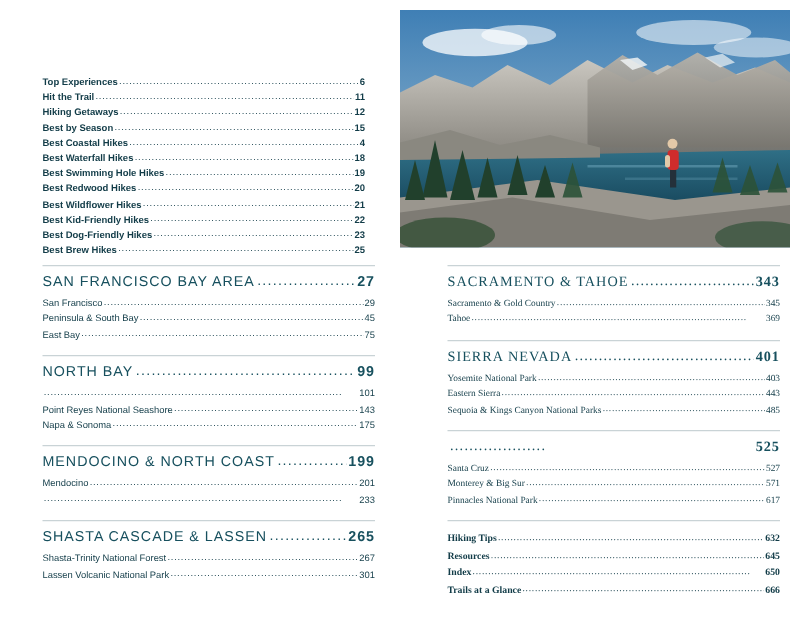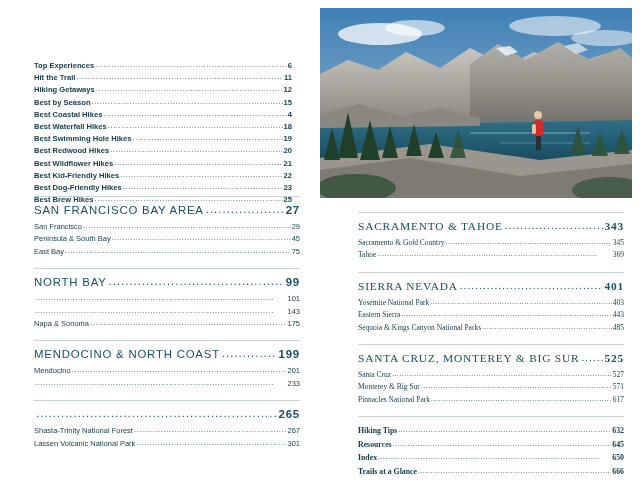--- a/index.html
+++ b/index.html
@@ -59,21 +59,21 @@
     transform: translateY(-1px);
   }
   .row .pg { white-space: nowrap; }
   .row.bold .label, .row.bold .pg { font-weight: bold; }
 
   
   .col {
     position: absolute;
     width: 266px;
   }
-  .col.left { left: 34px; top: 196px; }
+  .col.left { left: 34px; top: 212px; }
   .col.right { left: 358px; top: 212px; font-family: Liberation Serif, serif; }
 
   .section { margin-bottom: 10px; }
   .rule {
     height: 1px;
     background: #c9d3d6;
     margin-bottom: 7px;
   }
   .sec-head {
     display: flex;
@@ -287,20 +287,21 @@
       <div class="sec-head">
         <span class="label">NORTH BAY</span>
         <span class="dots">...........................................................</span>
         <span class="pg">99</span>
       </div>
       <div class="sub">
         <span class="dots">.........................................................................................</span>
         <span class="pg">101</span>
       </div>
       <div class="sub">
+        <span class="label">Point Reyes National Seashore</span>
         <span class="dots">.........................................................................................</span>
         <span class="pg">143</span>
       </div>
       <div class="sub">
         <span class="label">Napa &amp; Sonoma</span>
         <span class="dots">.........................................................................................</span>
         <span class="pg">175</span>
       </div>
     </div>
 
@@ -318,20 +319,21 @@
       </div>
       <div class="sub">
         <span class="dots">.........................................................................................</span>
         <span class="pg">233</span>
       </div>
     </div>
 
     <div class="section">
       <div class="rule"></div>
       <div class="sec-head">
+        <span class="label">SHASTA CASCADE &amp; LASSEN</span>
         <span class="dots">...........................................................</span>
         <span class="pg">265</span>
       </div>
       <div class="sub">
         <span class="label">Shasta-Trinity National Forest</span>
         <span class="dots">.........................................................................................</span>
         <span class="pg">267</span>
       </div>
       <div class="sub">
         <span class="label">Lassen Volcanic National Park</span>
@@ -383,21 +385,20 @@
       <div class="sub">
         <span class="label">Sequoia &amp; Kings Canyon National Parks</span>
         <span class="dots">.........................................................................................</span>
         <span class="pg">485</span>
       </div>
     </div>
 
     <div class="section">
       <div class="rule"></div>
       <div class="sec-head">
-        <span class="label">SANTA CRUZ, MONTEREY &amp; BIG SUR</span>
         <span class="dots">....................</span>
         <span class="pg">525</span>
       </div>
       <div class="sub">
         <span class="label">Santa Cruz</span>
         <span class="dots">.........................................................................................</span>
         <span class="pg">527</span>
       </div>
       <div class="sub">
         <span class="label">Monterey &amp; Big Sur</span>

